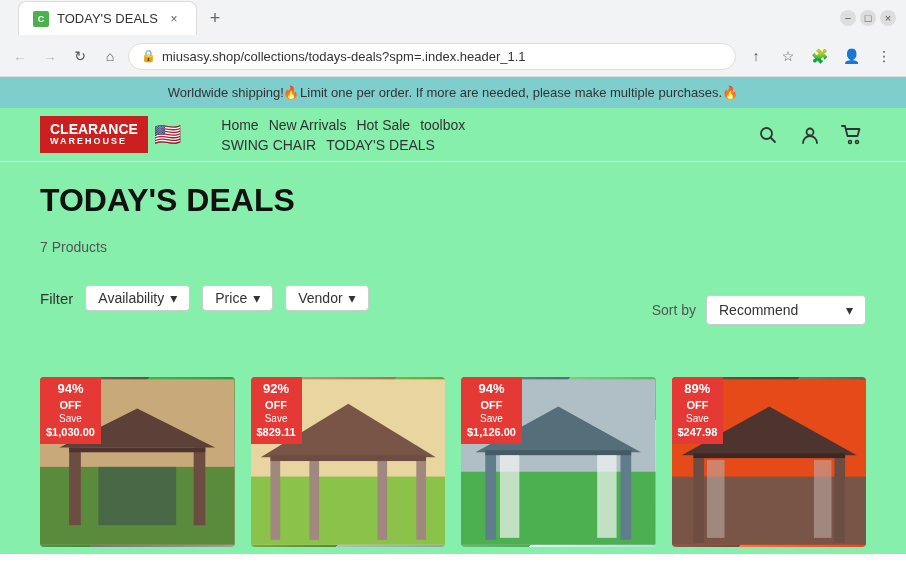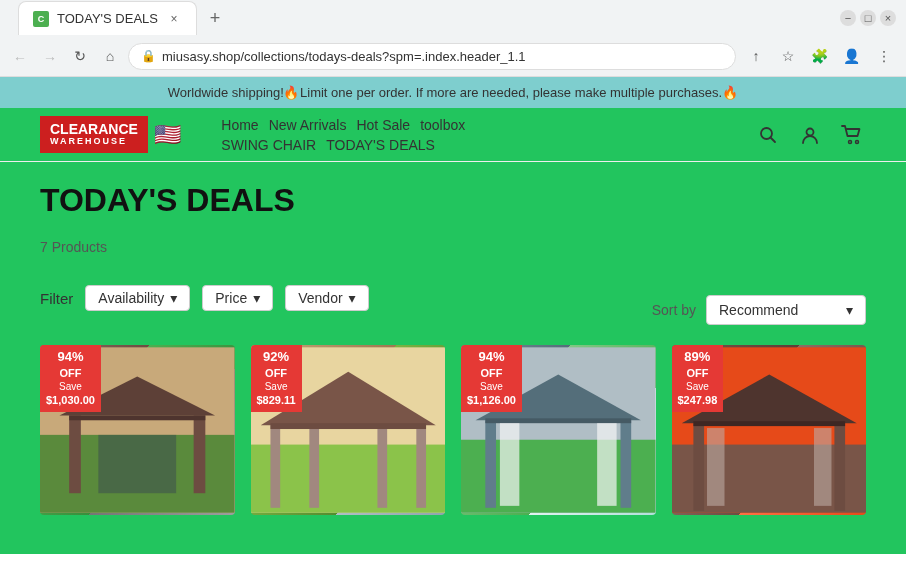--- a/index.html
+++ b/index.html
@@ -100,21 +100,21 @@
       display: flex; gap: 4px; align-items: center;
     }
     .toolbar-btn {
       width: 28px; height: 28px;
       display: flex; align-items: center; justify-content: center;
       font-size: 14px; color: #555; cursor: pointer; border-radius: 50%;
     }
 
     
     .site-content {
-      background: #22c55e;
+      background: #86efac;
       height: calc(587px - 36px - 34px - 40px);
       overflow-y: auto;
       overflow-x: hidden;
     }
 
     
     .banner {
       background: #7ecece;
       text-align: center;
       padding: 8px;
@@ -243,20 +243,21 @@
 
     
     .products-grid {
       display: grid;
       grid-template-columns: repeat(4, 1fr);
       gap: 16px;
     }
     .product-card {
       position: relative;
       cursor: pointer;
+      margin-top: 32px;
     }
     .product-image {
       width: 100%;
       height: 170px;
       background: #e0e0e0;
       border-radius: 4px;
       overflow: hidden;
       position: relative;
     }
     .discount-badge {

